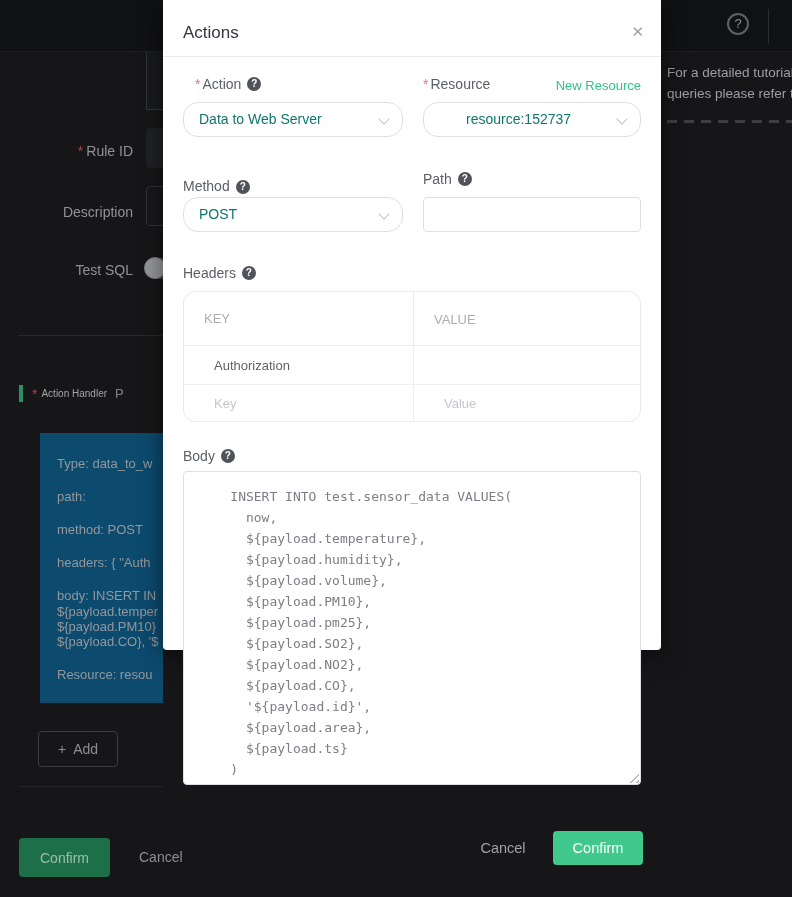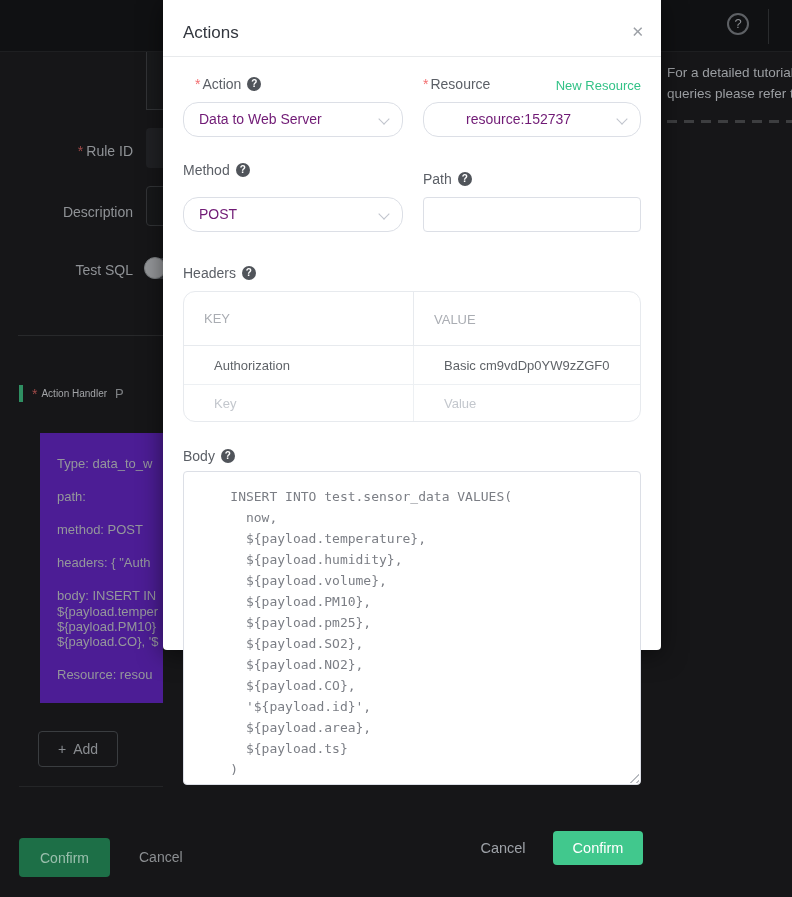--- a/index.html
+++ b/index.html
@@ -25,21 +25,21 @@
   .bg-toggle-pill{position:absolute;left:144px;top:258px;width:44px;height:21px;border-radius:11px;background:#3c3f43;}
   .bg-toggle-knob{position:absolute;left:144px;top:257px;width:22px;height:22px;border-radius:50%;background:#96989b;border:1px solid #7a7d80;}
 
   .bg-divider1{position:absolute;left:18px;top:335px;width:145px;height:1px;background:#28292b;}
   .bg-ah{position:absolute;left:19px;top:385px;display:flex;align-items:center;white-space:nowrap;}
   .bg-ah-bar{width:4px;height:17px;background:#2f8f62;margin-right:9px;}
   .bg-ah-star{color:#a04a48;font-size:14px;margin-right:4px;}
   .bg-ah-label{color:#a3a5a8;font-size:10px;margin-right:8px;}
   .bg-ah-hint{color:#7e8184;font-size:13px;}
 
-  .bg-panel{position:absolute;left:40px;top:433px;width:123px;height:270px;background:#4c1d95;}
+  .bg-panel{position:absolute;left:40px;top:433px;width:123px;height:270px;background:#0c4a6e;}
   .bg-code-line{position:absolute;left:17px;color:#94979b;font-size:13px;white-space:nowrap;}
 
   .bg-add{position:absolute;left:38px;top:731px;width:80px;height:36px;border:1px solid #3a3d40;border-radius:4px;
     color:#8a8d91;font-size:14px;display:flex;align-items:center;justify-content:center;gap:7px;background:transparent;}
   .bg-divider2{position:absolute;left:19px;top:786px;width:144px;height:1px;background:#242527;}
   .bg-confirm{position:absolute;left:19px;top:838px;width:91px;height:39px;background:#1d6f47;border-radius:4px;
     color:rgba(255,255,255,0.55);font-size:14px;display:flex;align-items:center;justify-content:center;}
   .bg-cancel{position:absolute;left:139px;top:849px;color:#8b8e91;font-size:14px;white-space:nowrap;}
 
   
@@ -49,21 +49,21 @@
   .modal-title{position:absolute;left:20px;top:23px;font-size:17px;color:#32363e;font-weight:500;}
   .modal-close{position:absolute;right:17px;top:24px;font-size:15px;color:#9da1a7;cursor:pointer;line-height:1;}
 
   .fld-label{position:absolute;font-size:14px;color:#5b5f66;white-space:nowrap;display:flex;align-items:center;gap:6px;}
   .req{color:#f36d6f;margin-right:2px;}
   .qicon{display:inline-block;width:14px;height:14px;border-radius:50%;background:#50545a;color:#fff;
     font-size:10px;line-height:14px;text-align:center;font-weight:bold;}
   .link-green{position:absolute;right:20px;top:78px;font-size:13px;color:#33c287;cursor:pointer;}
 
   .sel{position:absolute;height:35px;border:1px solid #dcdfe6;border-radius:15px;background:#fff;
-    font-size:14px;color:#701a75;line-height:33px;padding-left:15px;cursor:pointer;}
+    font-size:14px;color:#0f766e;line-height:33px;padding-left:15px;cursor:pointer;}
   .chev{position:absolute;right:14px;top:12px;width:8px;height:8px;border-right:1.5px solid #c0c4cc;border-bottom:1.5px solid #c0c4cc;
     transform:rotate(45deg);}
   .inp{position:absolute;height:35px;border:1px solid #dcdfe6;border-radius:4px;background:#fff;
     font-size:14px;color:#5b5f66;padding:0 15px;outline:none;}
 
   .htable{position:absolute;left:20px;top:291px;width:458px;border:1px solid #e7eaee;border-radius:12px;}
   .htable .hrow{display:flex;height:54px;align-items:center;border-bottom:1px solid #e7eaee;}
   .htable .drow{display:flex;height:39px;align-items:center;border-bottom:1px solid #edf0f3;justify-content:space-between;}
   .htable .drow:last-child{border-bottom:none;height:36px;}
   .hc1{width:230px;padding-left:20px;border-right:1px solid #e7eaee;align-self:stretch;display:flex;align-items:center;}
@@ -167,21 +167,21 @@
 
     <div class="sel" style="left:20px;top:102px;width:220px;">
       <span>Data to Web Server</span>
       <span class="chev"></span>
     </div>
     <div class="sel" style="left:260px;top:102px;width:218px;padding-left:42px;">
       <span>resource:152737</span>
       <span class="chev"></span>
     </div>
 
-    <div class="fld-label" style="left:20px;top:162px;">
+    <div class="fld-label" style="left:20px;top:178px;align-items:flex-end;">
       <span>Method</span>
       <span class="qicon">?</span>
     </div>
     <div class="fld-label" style="left:260px;top:171px;">
       <span>Path</span>
       <span class="qicon">?</span>
     </div>
     <div class="sel" style="left:20px;top:197px;width:220px;">
       <span>POST</span>
       <span class="chev"></span>
@@ -196,21 +196,20 @@
       <div class="hrow">
         <div class="hc1">
             <span class="th-text">KEY</span>
           </div>
         <div class="hc2"><span class="th-text">VALUE</span></div>
       </div>
       <div class="drow">
         <div class="dc1">
             <span class="td-text">Authorization</span>
           </div>
-        <div class="dc2"><span class="td-text">Basic cm9vdDp0YW9zZGF0</span></div>
       </div>
       <div class="drow">
         <div class="dc1">
             <span class="td-ph">Key</span>
           </div>
         <div class="dc2"><span class="td-ph">Value</span></div>
       </div>
     </div>
 
     <div class="fld-label" style="left:20px;top:448px;">

